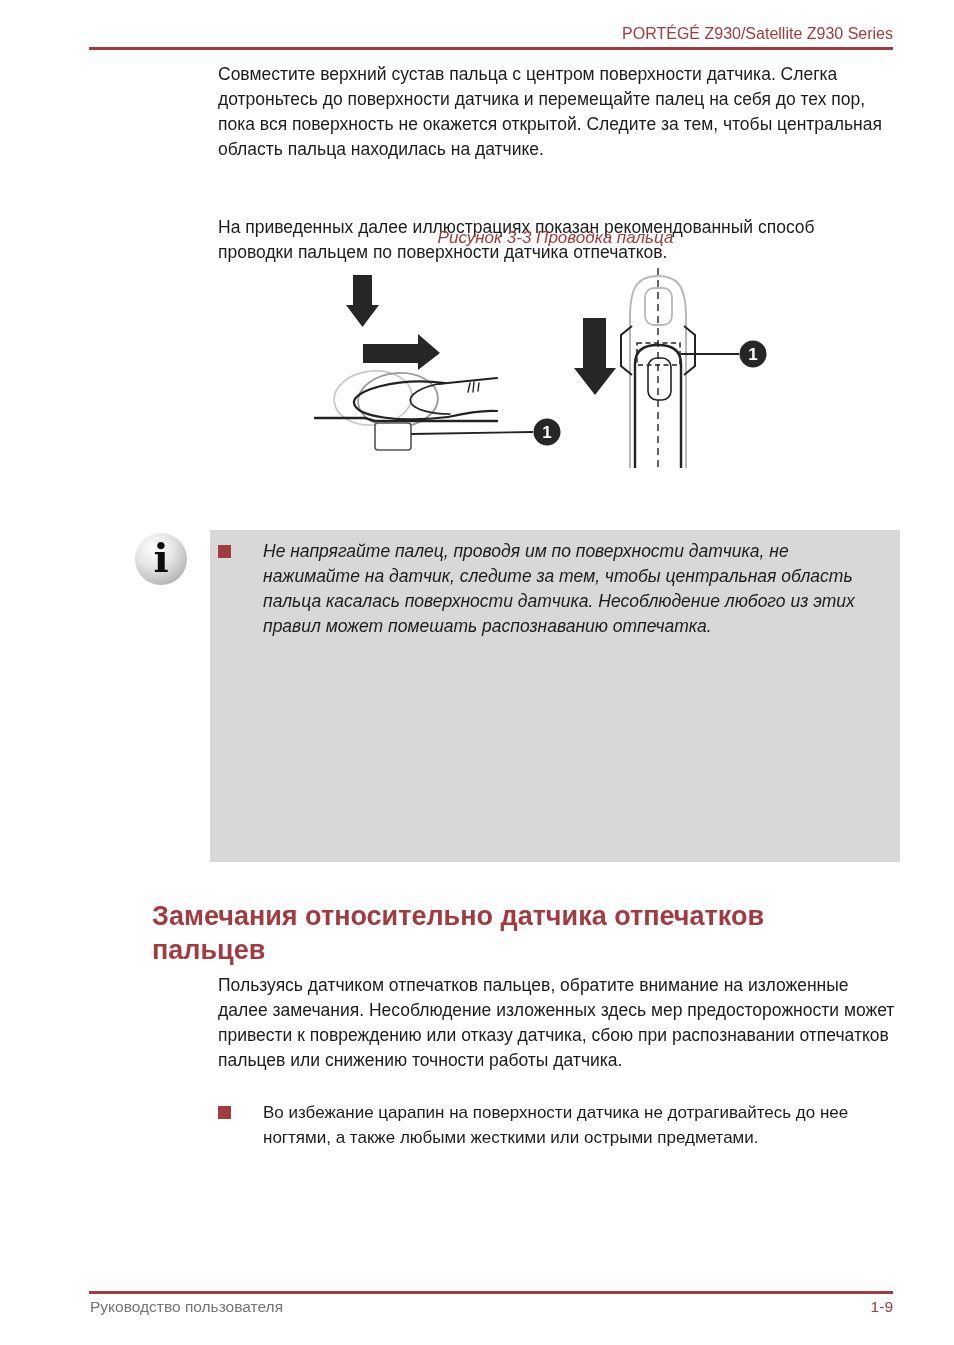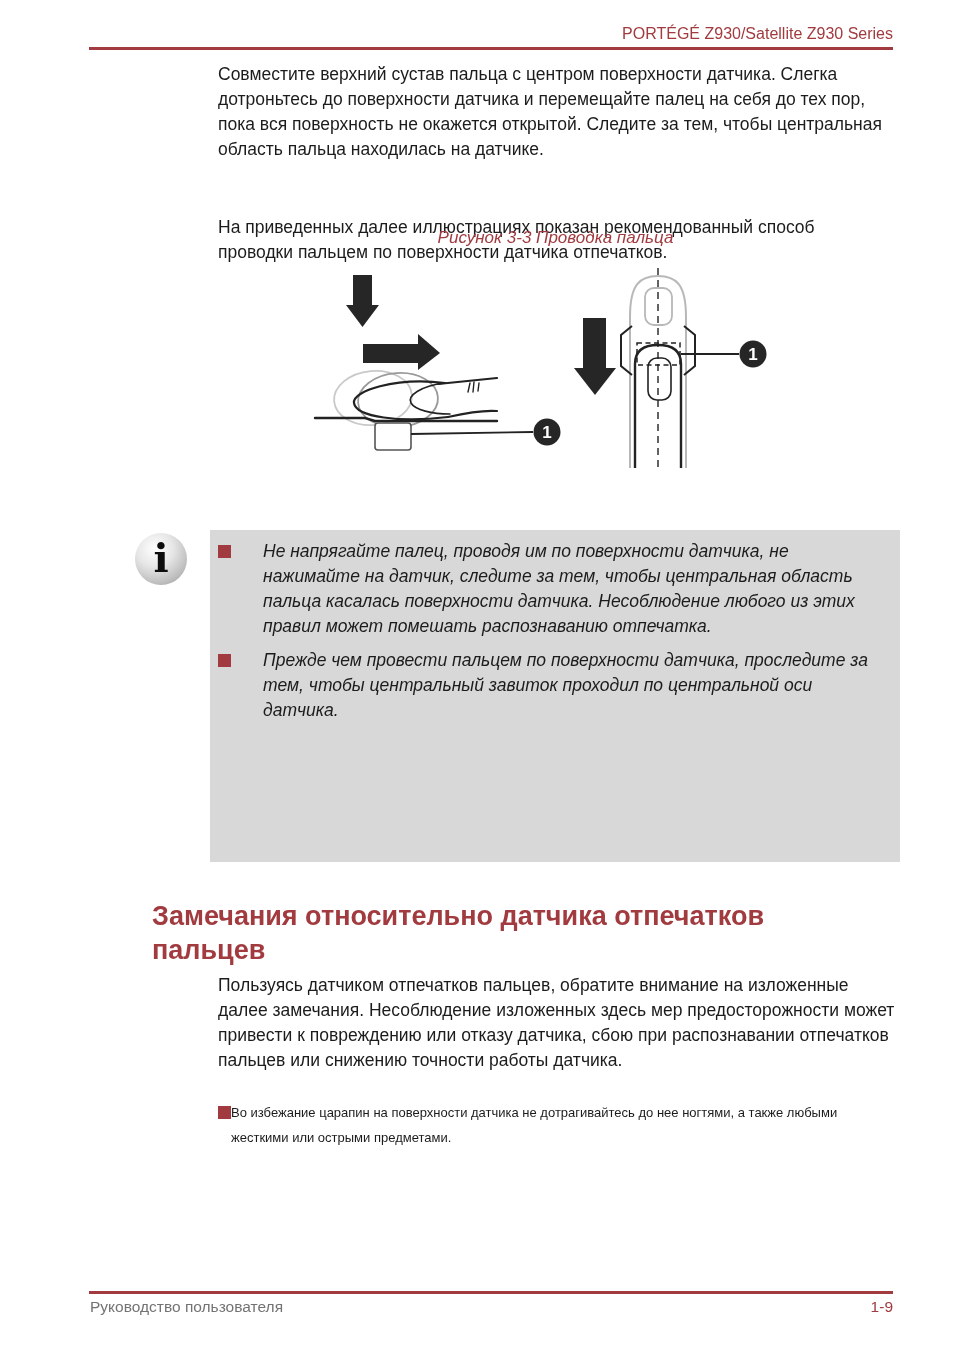--- a/index.html
+++ b/index.html
@@ -48,22 +48,22 @@
   .bullet-square { width:13px; height:13px; background:#A13B3F; margin-top:6px; }
 
   
   .section-heading {
     position:absolute; top:899px; left:152px; width:660px;
     font-size:27px; font-weight:bold; line-height:34px; color:#A13B3F;
   }
   .section-intro { position:absolute; top:973px; left:218px; width:678px; font-size:17.5px; line-height:25px; }
   .main-bullets { position:absolute; top:1100px; left:218px; width:678px; }
   .main-bullet {
-    display:grid; grid-template-columns:13px 1fr; 
-    font-size:13px; line-height:25px; margin-bottom:6px;
+    display:grid; grid-template-columns:13px 1fr; column-gap:32px;
+    font-size:17px; line-height:25px; margin-bottom:6px;
   }
 
   
   .footer-rule { position:absolute; top:1291px; left:89px; width:804px; height:3px; background:#A13B3F; }
   .footer-left  { position:absolute; top:1298px; left:90px;  font-size:15.5px; color:#737373; }
   .footer-right { position:absolute; top:1298px; right:61px; font-size:15.5px; color:#A13B3F; }
 </style>
 </head>
 <body>
 
@@ -129,24 +129,20 @@
 
   <div class="fig-legend">1. Датчик</div>
 
   <div class="info-icon">i</div>
 
   <div class="note-box">
     <div class="note-item">
       <span class="bullet-square"></span>
       <span>Не напрягайте палец, проводя им по поверхности датчика, не нажимайте на датчик, следите за тем, чтобы центральная область пальца касалась поверхности датчика. Несоблюдение любого из этих правил может помешать распознаванию отпечатка.</span>
     </div>
-    <div class="note-item">
-      <span class="bullet-square"></span>
-      <span>Прежде чем провести пальцем по поверхности датчика, проследите за тем, чтобы центральный завиток проходил по центральной оси датчика.</span>
-    </div>
   </div>
 
   <h2 class="section-heading" style="margin:0">Замечания относительно датчика отпечатков пальцев</h2>
 
   <div class="section-intro">Пользуясь датчиком отпечатков пальцев, обратите внимание на изложенные далее замечания. Несоблюдение изложенных здесь мер предосторожности может привести к повреждению или отказу датчика, сбою при распознавании отпечатков пальцев или снижению точности работы датчика.</div>
 
   <div class="main-bullets">
     <div class="main-bullet">
       <span class="bullet-square"></span>
       <span>Во избежание царапин на поверхности датчика не дотрагивайтесь до нее ногтями, а также любыми жесткими или острыми предметами.</span>

